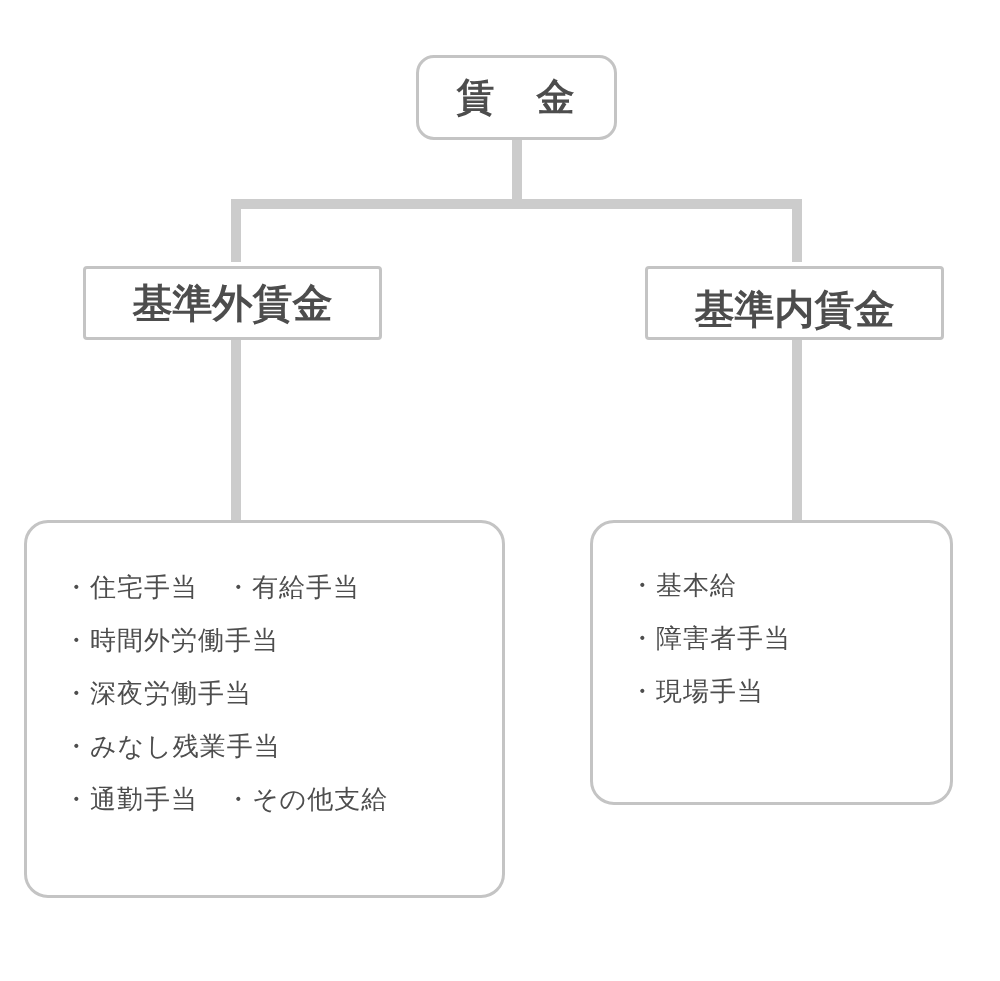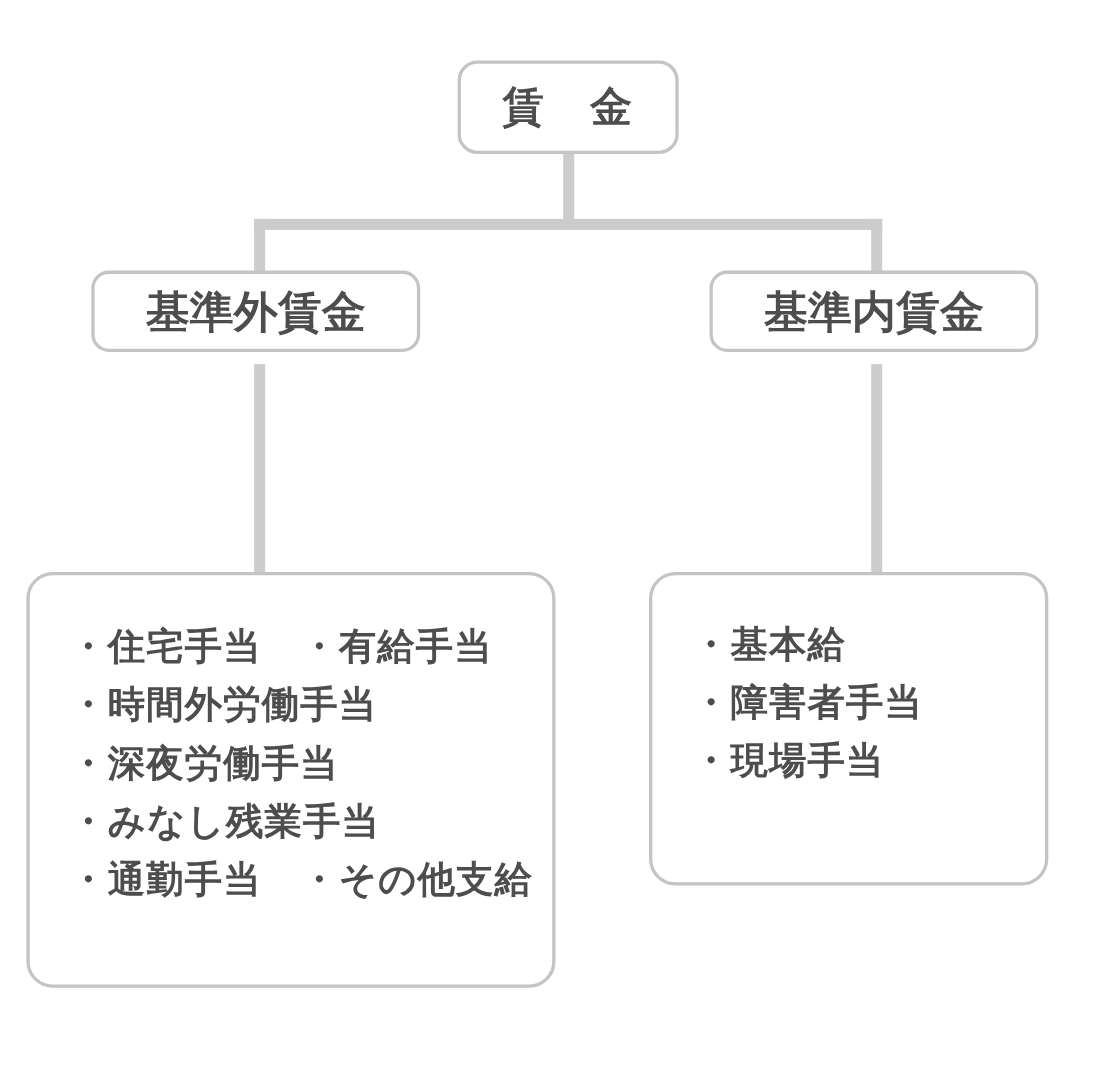--- a/index.html
+++ b/index.html
@@ -22,32 +22,32 @@
   
   .node{
     position:absolute;
     background:var(--background);
     border:3px solid var(--box-border);
     display:flex;align-items:center;justify-content:center;
     color:var(--text);
     font-weight:700;
   }
   .node-root{left:416px;top:55px;width:201px;height:85px;border-radius:18px;font-size:38px;letter-spacing:2px;}
-  .node-branch{width:299px;height:74px;border-radius:16px;font-size:40px;top:246px;}
+  .node-branch{width:299px;height:74px;border-radius:4px;font-size:40px;top:266px;}
   .node-branch-left{left:83px;}
-  .node-branch-right{left:645px;}
+  .node-branch-right{left:645px;align-items:flex-end;}
 
   .leaf{
     position:absolute;
     background:var(--background);
     border:3px solid var(--box-border);
     border-radius:24px;
     color:var(--text);
-    font-weight:700;
-    font-size:34px;
+    font-weight:400;
+    font-size:26px;
     padding:38px 10px 0 36px;
   }
   .leaf-left{left:24px;top:520px;width:481px;height:378px;}
   .leaf-right{left:590px;top:520px;width:363px;height:285px;padding-top:36px;}
   .leaf .line{height:53px;display:flex;align-items:center;white-space:nowrap;letter-spacing:1px;}
 </style>
 </head>
 <body>
 
 <div class="stage">

